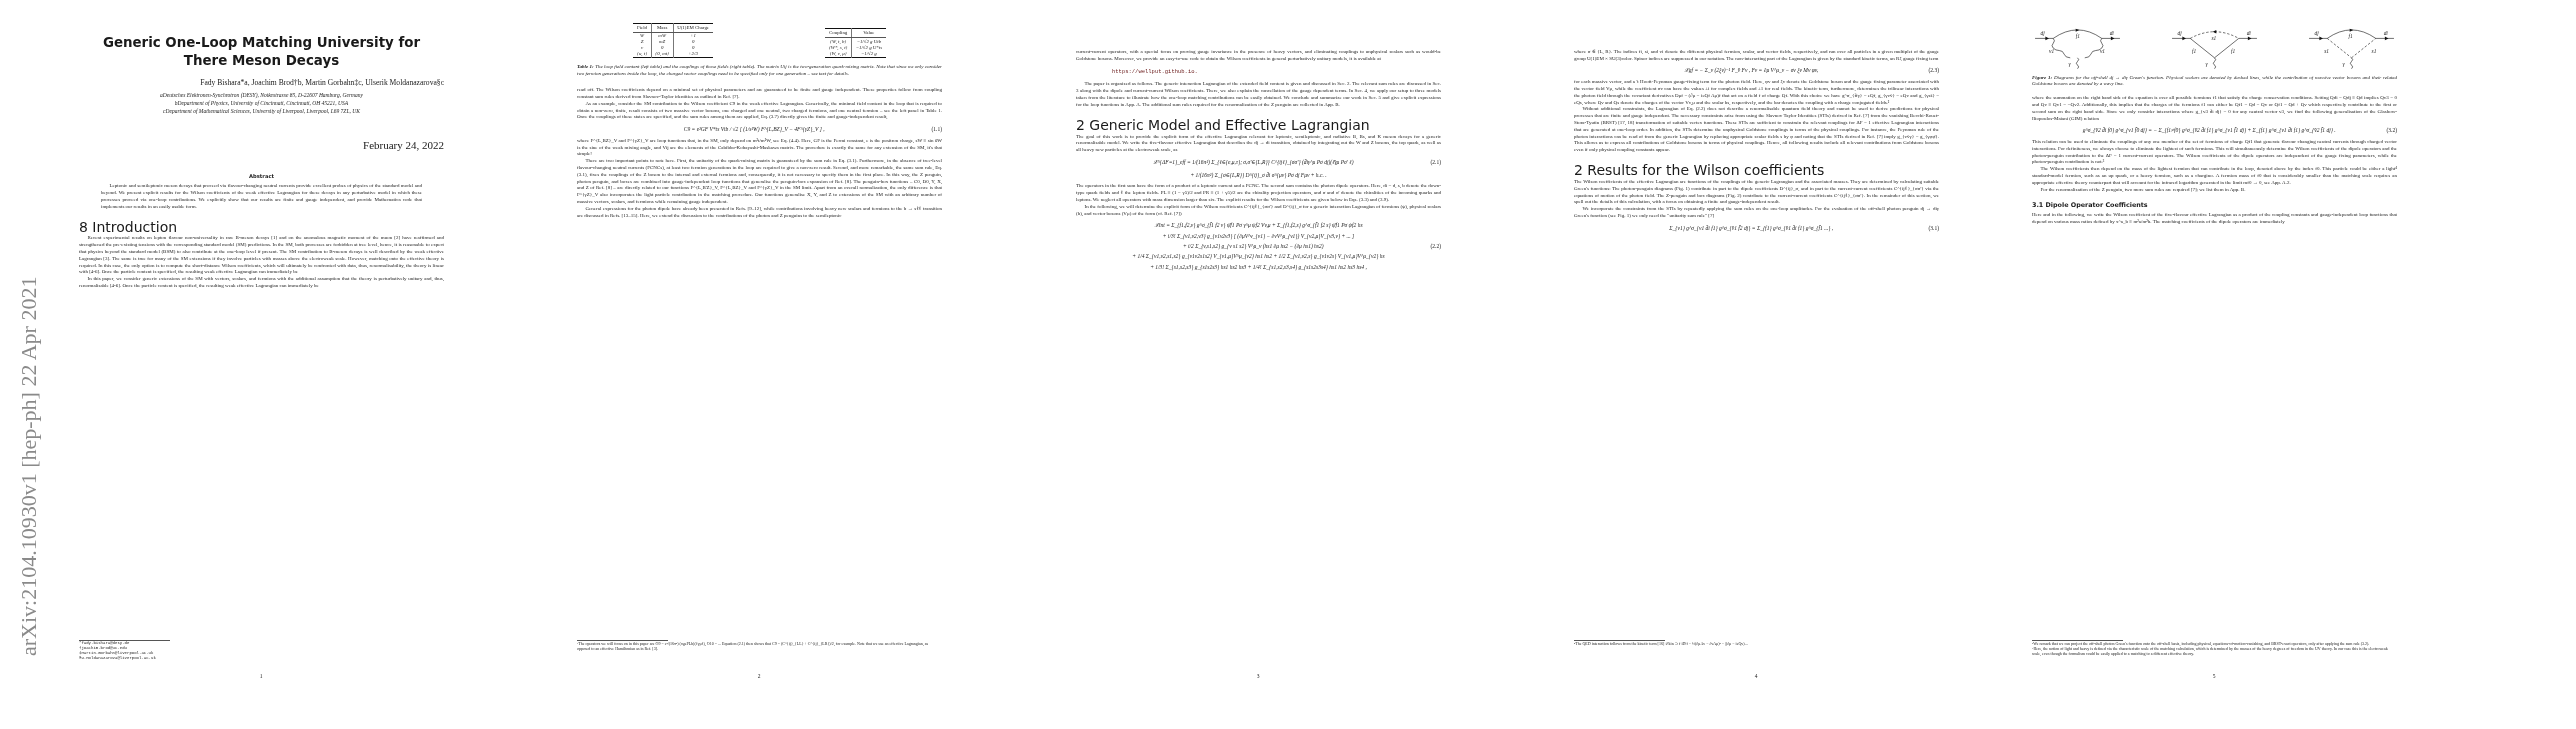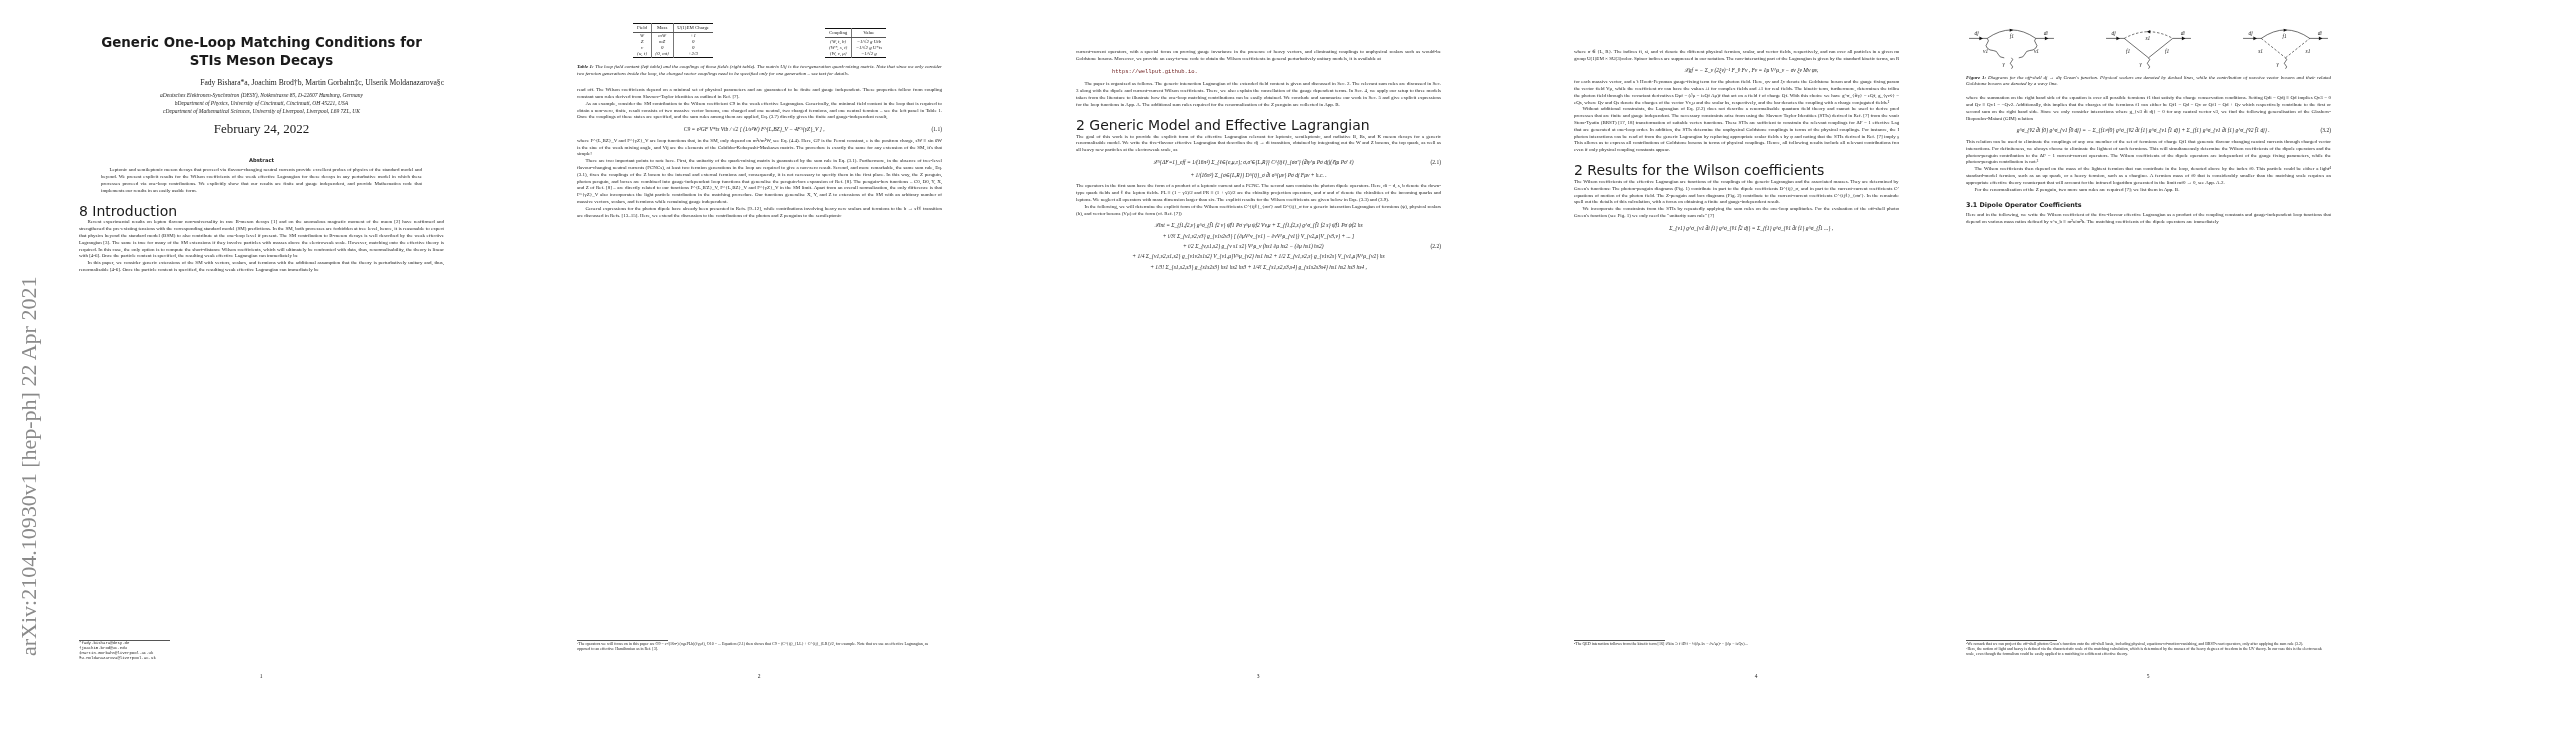--- a/index.html
+++ b/index.html
@@ -1,27 +1,27 @@
 <!DOCTYPE html>
 <html style="font-size:9.7px"><head>
 <meta charset="utf-8">
 <style>
   html, body { margin: 0; padding: 0; background: #ffffff; }
   body { width: 2576px; height: 729px; position: relative; overflow: hidden;
          font-family: "Liberation Serif", "DejaVu Serif", serif; color: #1a1a1a; }
   .page { position: absolute; top: 0; width: 498px; height: 729px; background: #fff; }
-  .p1 { left: 12px; } .p2 { left: 510px; } .p3 { left: 1009px; } .p4 { left: 1507px; } .p5 { left: 1899px; }
+  .p1 { left: 12px; } .p2 { left: 510px; } .p3 { left: 1009px; } .p4 { left: 1507px; } .p5 { left: 1965px; }
   .arxiv { position: absolute; left: 3.6px; top: 231px; width: 24px; height: 425px; }
   .arxiv span { position: absolute; left: 0; top: 425px; transform-origin: 0 0; transform: rotate(-90deg);
        white-space: nowrap; font-size: 22px; color: #8a8a8a; font-family: "Liberation Serif", serif; }
   .content { position: absolute; top: 22px; left: 67px; width: 365px; font-size: 5px; line-height: 6.8px; }
   .title { text-align: center; font-family: "DejaVu Sans", sans-serif; font-weight: bold; font-size: 13.4px; line-height: 18px; margin-top: 12px; }
   .authors { text-align: right; font-size: 7.6px; margin-top: 9.7px; }
   .aff { text-align: center; font-style: italic; font-size: 5.5px; line-height: 7.6px; margin-top: 6px; }
-  .date { text-align: center; font-size: 13px; margin-top: 11px; }
+  .date { text-align: right; font-size: 11px; margin-top: 27px; }
   .abstract-title { text-align: center; font-family: "DejaVu Sans", sans-serif; font-weight: bold; font-size: 5.2px; margin-top: 24px; }
   .abstract { margin: 3.6px 22px 0 22px; text-align: justify; font-size: 5px; line-height: 6.7px; text-indent: 8.5px; }
   h2 { font-family: "DejaVu Sans", sans-serif; font-weight: normal; font-size: 14px; margin: 13.4px 0 4.9px 0; }
   h3 { font-family: "DejaVu Sans", sans-serif; font-weight: bold; font-size: 6.4px; margin: 8.5px 0 3.6px 0; }
   p { margin: 0; text-align: justify; text-indent: 8.5px; }
   p.noind { text-indent: 0; }
   .eq { display: flex; justify-content: space-between; align-items: center; margin: 4.9px 0; font-style: italic; font-size: 5.5px; }
   .eq .num { font-style: normal; }
   .eq .body { flex: 1; text-align: center; }
   .url { text-align: left; padding-left: 36px; font-family: "Liberation Mono", monospace; color: #6a1a1a; margin: 6px 0; font-size: 5.5px; }
@@ -44,22 +44,22 @@
 </style>
 </head>
 <body>
 
 <div class="page p1">
   <div class="arxiv">
       <span>arXiv:2104.10930v1  [hep-ph]  22 Apr 2021</span>
     </div>
   <div class="content">
     <div class="title">
-      <div>Generic One-Loop Matching Conditions for</div>
-      <div>STIs Meson Decays</div>
+      <div>Generic One-Loop Matching University for</div>
+      <div>There Meson Decays</div>
     </div>
     <div class="authors">Fady Bishara*a, Joachim Brod†b, Martin Gorbahn‡c, Ulserik Moldanazarova§c</div>
     <div class="aff">
       <div>aDeutsches Elektronen-Synchrotron (DESY), Notkestrasse 85, D-22607 Hamburg, Germany</div>
       <div>bDepartment of Physics, University of Cincinnati, Cincinnati, OH 45221, USA</div>
       <div>cDepartment of Mathematical Sciences, University of Liverpool, Liverpool, L69 7ZL, UK</div>
     </div>
     <div class="date">February 24, 2022</div>
     <div class="abstract-title">Abstract</div>
     <div class="abstract">Leptonic and semileptonic meson decays that proceed via flavour-changing neutral currents provide excellent probes of physics of the standard model and beyond. We present explicit results for the Wilson coefficients of the weak effective Lagrangian for these decays in any perturbative model in which these processes proceed via one-loop contributions. We explicitly show that our results are finite and gauge independent, and provide Mathematica code that implements our results in an easily usable form.</div>

